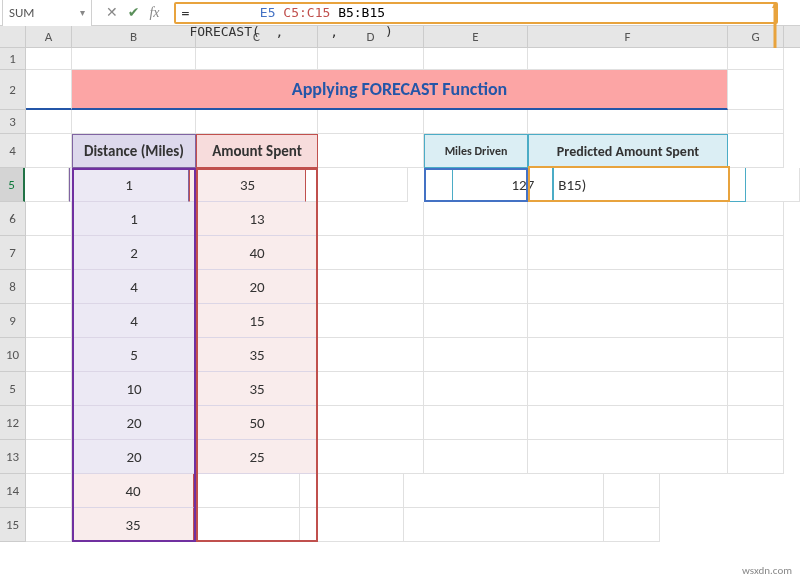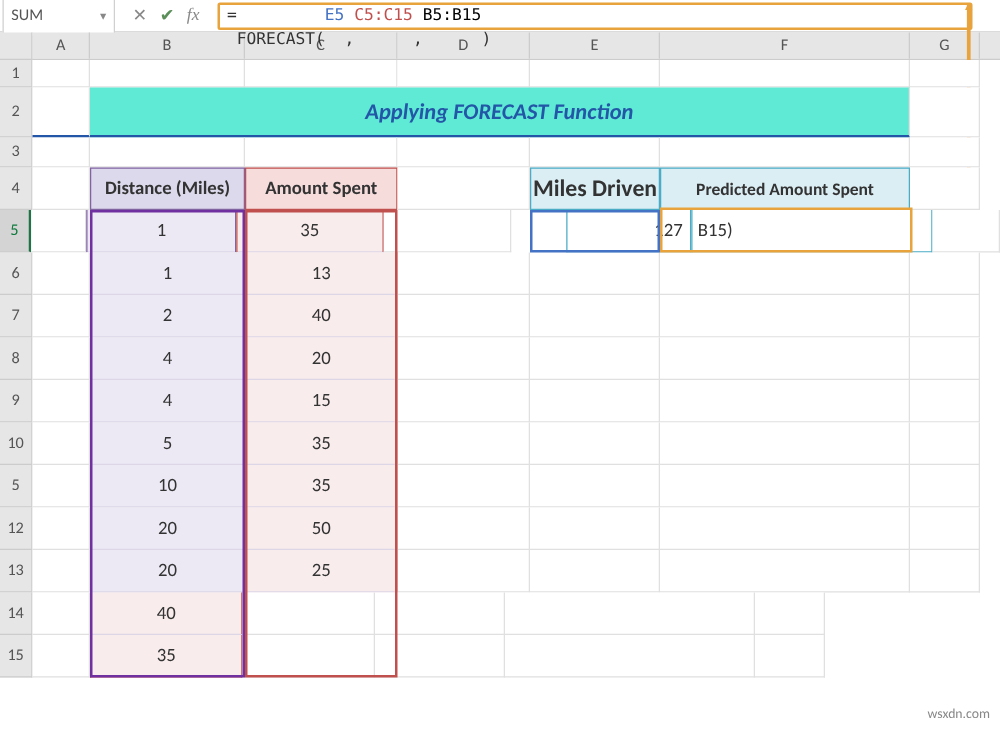--- a/index.html
+++ b/index.html
@@ -20,34 +20,34 @@
 .col-h { border-right: 1px solid #ccc; display: flex; align-items: center; justify-content: center; font-size: 13px; color: #555; background: #e6e6e6; }
 .row-h { width: 26px; border-right: 1px solid #ccc; border-bottom: 1px solid #ccc; display: flex; align-items: center; justify-content: center; font-size: 13px; color: #555; background: #e6e6e6; }
 .row-h.sel { background: #d4d4d4; color: #0f7a3d; border-right: 2px solid #217346; }
 
 .corner { width: 26px; height: 22px; background: #e6e6e6; border-right: 1px solid #ccc; border-bottom: 1px solid #ccc; }
 
 .sheet { position: relative; }
 .row { display: flex; height: 34px; }
 .cell { border-right: 1px solid #e0e0e0; border-bottom: 1px solid #e0e0e0; display: flex; align-items: center; justify-content: center; font-size: 15px; color: #333; background: #fff; position: relative; }
 
-.title-cell { background: #5eead4; color: #2456a8; font-weight: bold; font-size: 18px; justify-content: center; border-bottom: 2.5px solid #2456a8; font-style: italic; }
+.title-cell { background: #fca5a5; color: #2456a8; font-weight: bold; font-size: 18px; justify-content: center; border-bottom: 2.5px solid #2456a8; }
 
 .th1 { background: #ddd9ec; font-weight: bold; border: 1.5px solid #8064a2; }
 .th2 { background: #f7dcdc; font-weight: bold; border: 1.5px solid #c0504d; }
 .th3 { background: #dbeef4; font-weight: bold; border: 1.5px solid #4bacc6; }
 .th4 { background: #dbeef4; font-weight: bold; border: 1.5px solid #4bacc6; font-size: 14px; }
 
 .td1 { background: #ece9f4; border-left: 1.5px solid #8064a2; border-right: 1.5px solid #8064a2; }
 .td2 { background: #f9ecec; border-left: 1.5px solid #c0504d; border-right: 1.5px solid #c0504d; }
 .td1.last { border-bottom: 1.5px solid #8064a2; }
 .td2.last { border-bottom: 1.5px solid #c0504d; }
 .td1, .td2 { border-bottom: 1px solid #dcd6e6; }
 
-.right-align { justify-content: flex-end; padding-right: 6px; margin-left: 44px; }
+.right-align { justify-content: flex-end; padding-right: 18px; margin-left: 44px; }
 .left-align { justify-content: flex-start; padding-left: 4px; }
 
 .arrow-connector { position: absolute; right: 22px; top: 4px; width: 6px; height: 190px; pointer-events: none; }
 .arrow-connector svg { width: 100%; height: 100%; }
 
 .sel-box-blue { position: absolute; border: 2px solid #4472c4; pointer-events: none; }
 .sel-box-purple { position: absolute; border: 2px solid #7030a0; pointer-events: none; }
 .sel-box-red { position: absolute; border: 2px solid #c0504d; pointer-events: none; }
 .sel-box-active { position: absolute; border: 2.5px solid #e8a33d; pointer-events: none; }
 
@@ -135,21 +135,21 @@
     <div class="cell wF"></div>
     <div class="cell wG"></div>
   </div>
 
   <div class="row">
     <div class="row-h">4</div>
     <div class="cell wA"></div>
     <div class="cell th1 wB">Distance (Miles)</div>
     <div class="cell th2 wC">Amount Spent</div>
     <div class="cell wD"></div>
-    <div class="cell th3 wE" style="font-size:19px">Miles Driven</div>
+    <div class="cell th3 wE" style="font-size:12px">Miles Driven</div>
     <div class="cell th4 wF">Predicted Amount Spent</div>
     <div class="cell wG"></div>
   </div>
 
   <div class="row">
     <div class="row-h sel">5</div>
     <div class="cell wA"></div>
     <div class="cell td1 wB">1</div>
     <div class="cell td2 wC">35</div>
     <div class="cell wD"></div>

